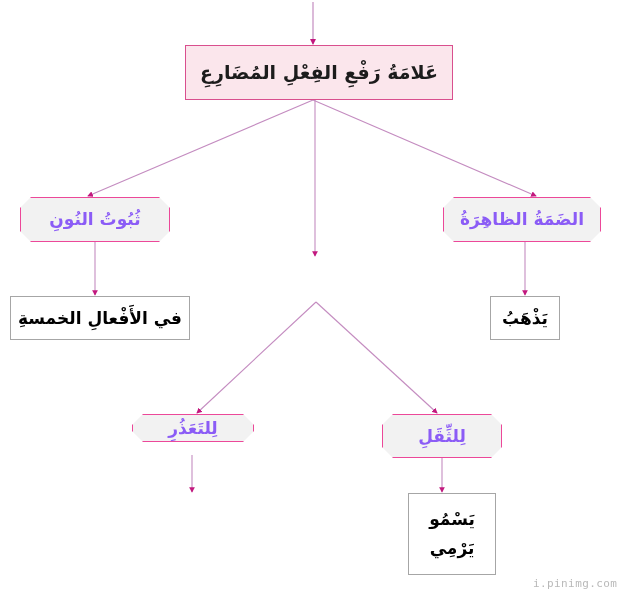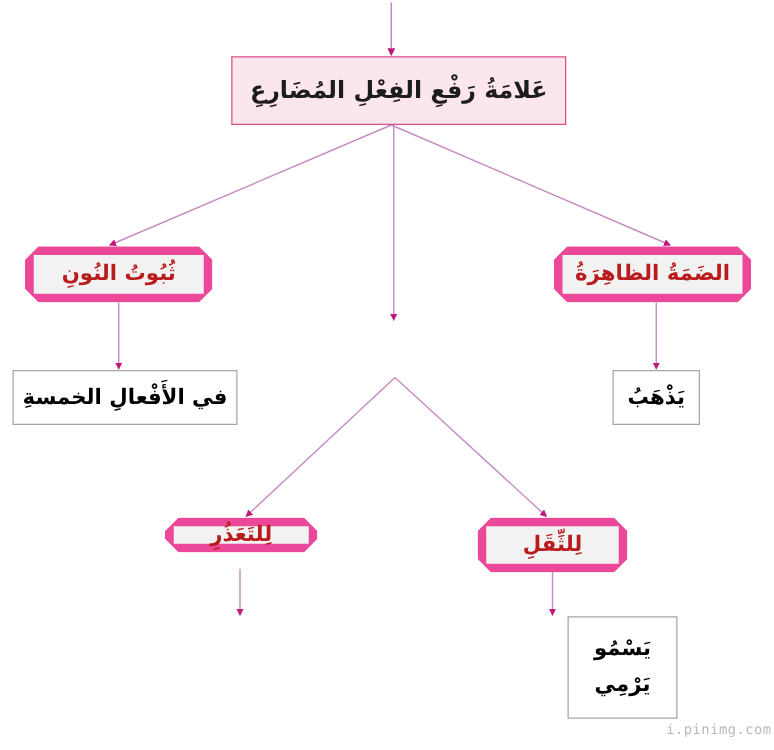--- a/index.html
+++ b/index.html
@@ -41,22 +41,22 @@
   .node-root {
     background: #fbe6ec;
     border: 1px solid #d94f8e;
     font-size: 19px;
     font-weight: bold;
     color: #1c1c1c;
   }
   
   .node-oct {
     background: #f2f2f2;
-    border: 7px solid #ec4899;
-    color: #b91c1c;
+    border: 1px solid #ec4899;
+    color: #8b5cf6;
     font-size: 17px;
     font-weight: bold;
     clip-path: polygon(
       11px 0, calc(100% - 11px) 0,
       100% 11px, 100% calc(100% - 11px),
       calc(100% - 11px) 100%, 11px 100%,
       0 calc(100% - 11px), 0 11px
     );
   }
   
@@ -140,20 +140,20 @@
 
   <div class="node node-leaf" style="left:10px; top:296px; width:180px; height:44px;">
     <span class="leaf-line">في الأَفْعالِ الخمسةِ</span>
   </div>
 
   <div class="node node-leaf" style="left:490px; top:296px; width:70px; height:44px;">
     <span class="leaf-line">يَذْهَبُ</span>
   </div>
 
 
-  <div class="node node-leaf stacked" style="left:408px; top:493px; width:88px; height:82px; padding:8px 0;margin-left:46px;">
+  <div class="node node-leaf stacked" style="left:408px; top:493px; width:88px; height:82px; padding:8px 0;">
     <span class="leaf-line">يَسْمُو</span>
     <span class="leaf-line">يَرْمِي</span>
   </div>
 
   <div class="watermark" style="left:533px; top:577px;">i.pinimg.com</div>
 
 </div>
 
 </body></html>

